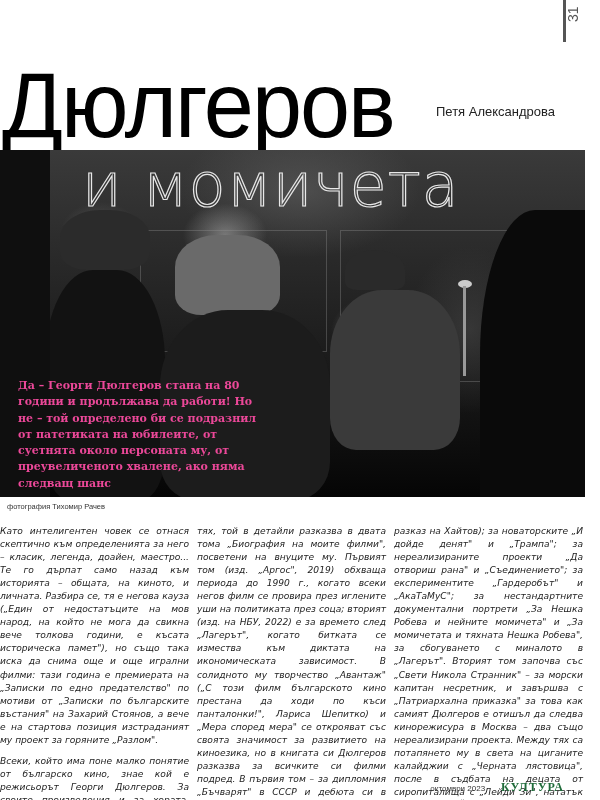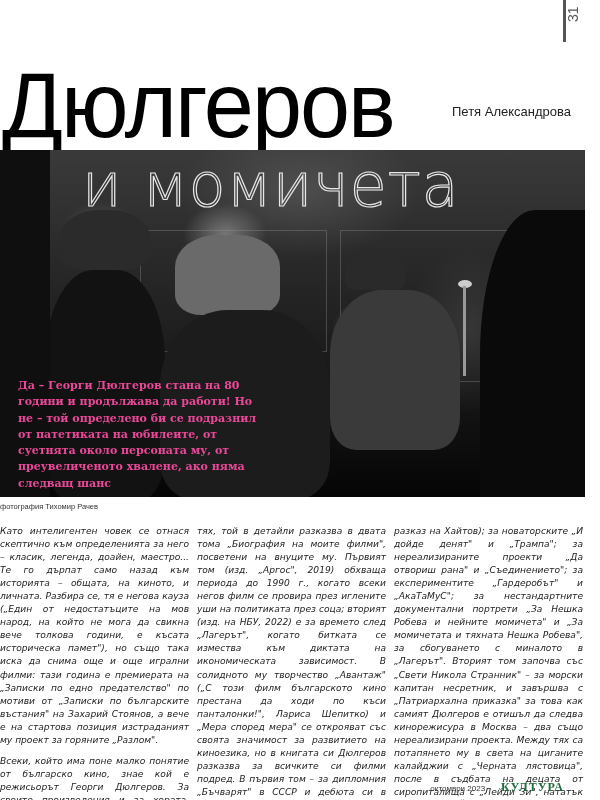--- a/index.html
+++ b/index.html
@@ -1,36 +1,36 @@
 <!DOCTYPE html>
 <html><head>
 <meta charset="utf-8">
 <style>
   html, body { margin:0; padding:0; }
   body { width:600px; height:800px; background:#ffffff; position:relative; overflow:hidden; font-family:"DejaVu Sans", sans-serif; color:#1a1a1a; }
   .page-rule { position:absolute; left:563px; top:0; width:3px; height:42px; background:#555; }
   .page-number { position:absolute; left:565px; top:22px; font-family:"Liberation Sans", sans-serif; font-size:14px; color:#555; transform:rotate(-90deg); transform-origin:left top; }
   .title-main { position:absolute; left:2px; top:60px; font-family:"Liberation Sans", sans-serif; font-size:90px; line-height:90px; font-weight:400; letter-spacing:-2px; color:#000; transform:scaleY(1.02); }
-  .author { position:absolute; left:452px; top:104px; font-family:"Liberation Sans", sans-serif; font-size:13px; color:#222; }
+  .author { position:absolute; left:436px; top:104px; font-family:"Liberation Sans", sans-serif; font-size:13px; color:#222; }
   .photo { position:absolute; left:0; top:150px; width:585px; height:347px; overflow:hidden;
     background:
       radial-gradient(ellipse 70px 50px at 380px 180px, rgba(170,170,170,0.55), transparent 70%),
       radial-gradient(ellipse 60px 45px at 225px 85px, rgba(150,150,150,0.7), transparent 70%),
       radial-gradient(ellipse 55px 40px at 100px 80px, rgba(90,90,90,0.8), transparent 70%),
       radial-gradient(ellipse 90px 120px at 470px 180px, rgba(70,70,70,0.6), transparent 70%),
       radial-gradient(ellipse 160px 90px at 300px 40px, rgba(100,100,100,0.55), transparent 75%),
       linear-gradient(180deg, #3a3a3a 0%, #2a2a2a 30%, #161616 70%, #050505 100%);
   }
   .photo .panel { position:absolute; border:1px solid rgba(150,150,150,0.35); }
   .photo .lamp { position:absolute; left:458px; top:130px; width:14px; height:8px; border-radius:50%; background:#ccc; }
   .photo .lamp-pole { position:absolute; left:463px; top:136px; width:3px; height:90px; background:#999; }
   .photo .fig { position:absolute; border-radius:40% 40% 20% 20%; }
   .subtitle { position:absolute; left:82px; top:150px; font-family:"DejaVu Sans", sans-serif; font-size:60px; line-height:70px; font-weight:200; color:transparent; -webkit-text-stroke:1.2px #e8e8e8; letter-spacing:1px; }
   .lede { position:absolute; left:18px; top:378px; width:250px; font-family:"DejaVu Serif", serif; font-weight:bold; font-size:11px; line-height:16.3px; color:#ec4899; }
-  .photo-credit { position:absolute; left:0; top:502px; font-family:"Liberation Sans", sans-serif; font-size:7.5px; color:#333; }
+  .photo-credit { position:absolute; left:0; top:502px; font-family:"Liberation Sans", sans-serif; font-size:7.5px; color:#333;padding-left:7px; }
   .columns { position:absolute; top:525px; left:0; width:585px; display:flex; gap:8px; }
   .col { width:189px; font-family:"DejaVu Sans", sans-serif; font-size:9.1px; line-height:13.05px; color:#222; text-align:justify; }
   .col p { margin:0 0 8px 0; text-indent:0;font-style:italic; }
   .footer { position:absolute; right:36px; top:780px; display:flex; align-items:baseline; gap:16px; }
   .footer-date { font-family:"Liberation Sans", sans-serif; font-size:8px; color:#333; }
   .footer-brand { font-family:"Liberation Serif", serif; font-weight:bold; font-size:12px; letter-spacing:1px; color:#1f6b3a; }
 </style>
 </head>
 <body>
 

